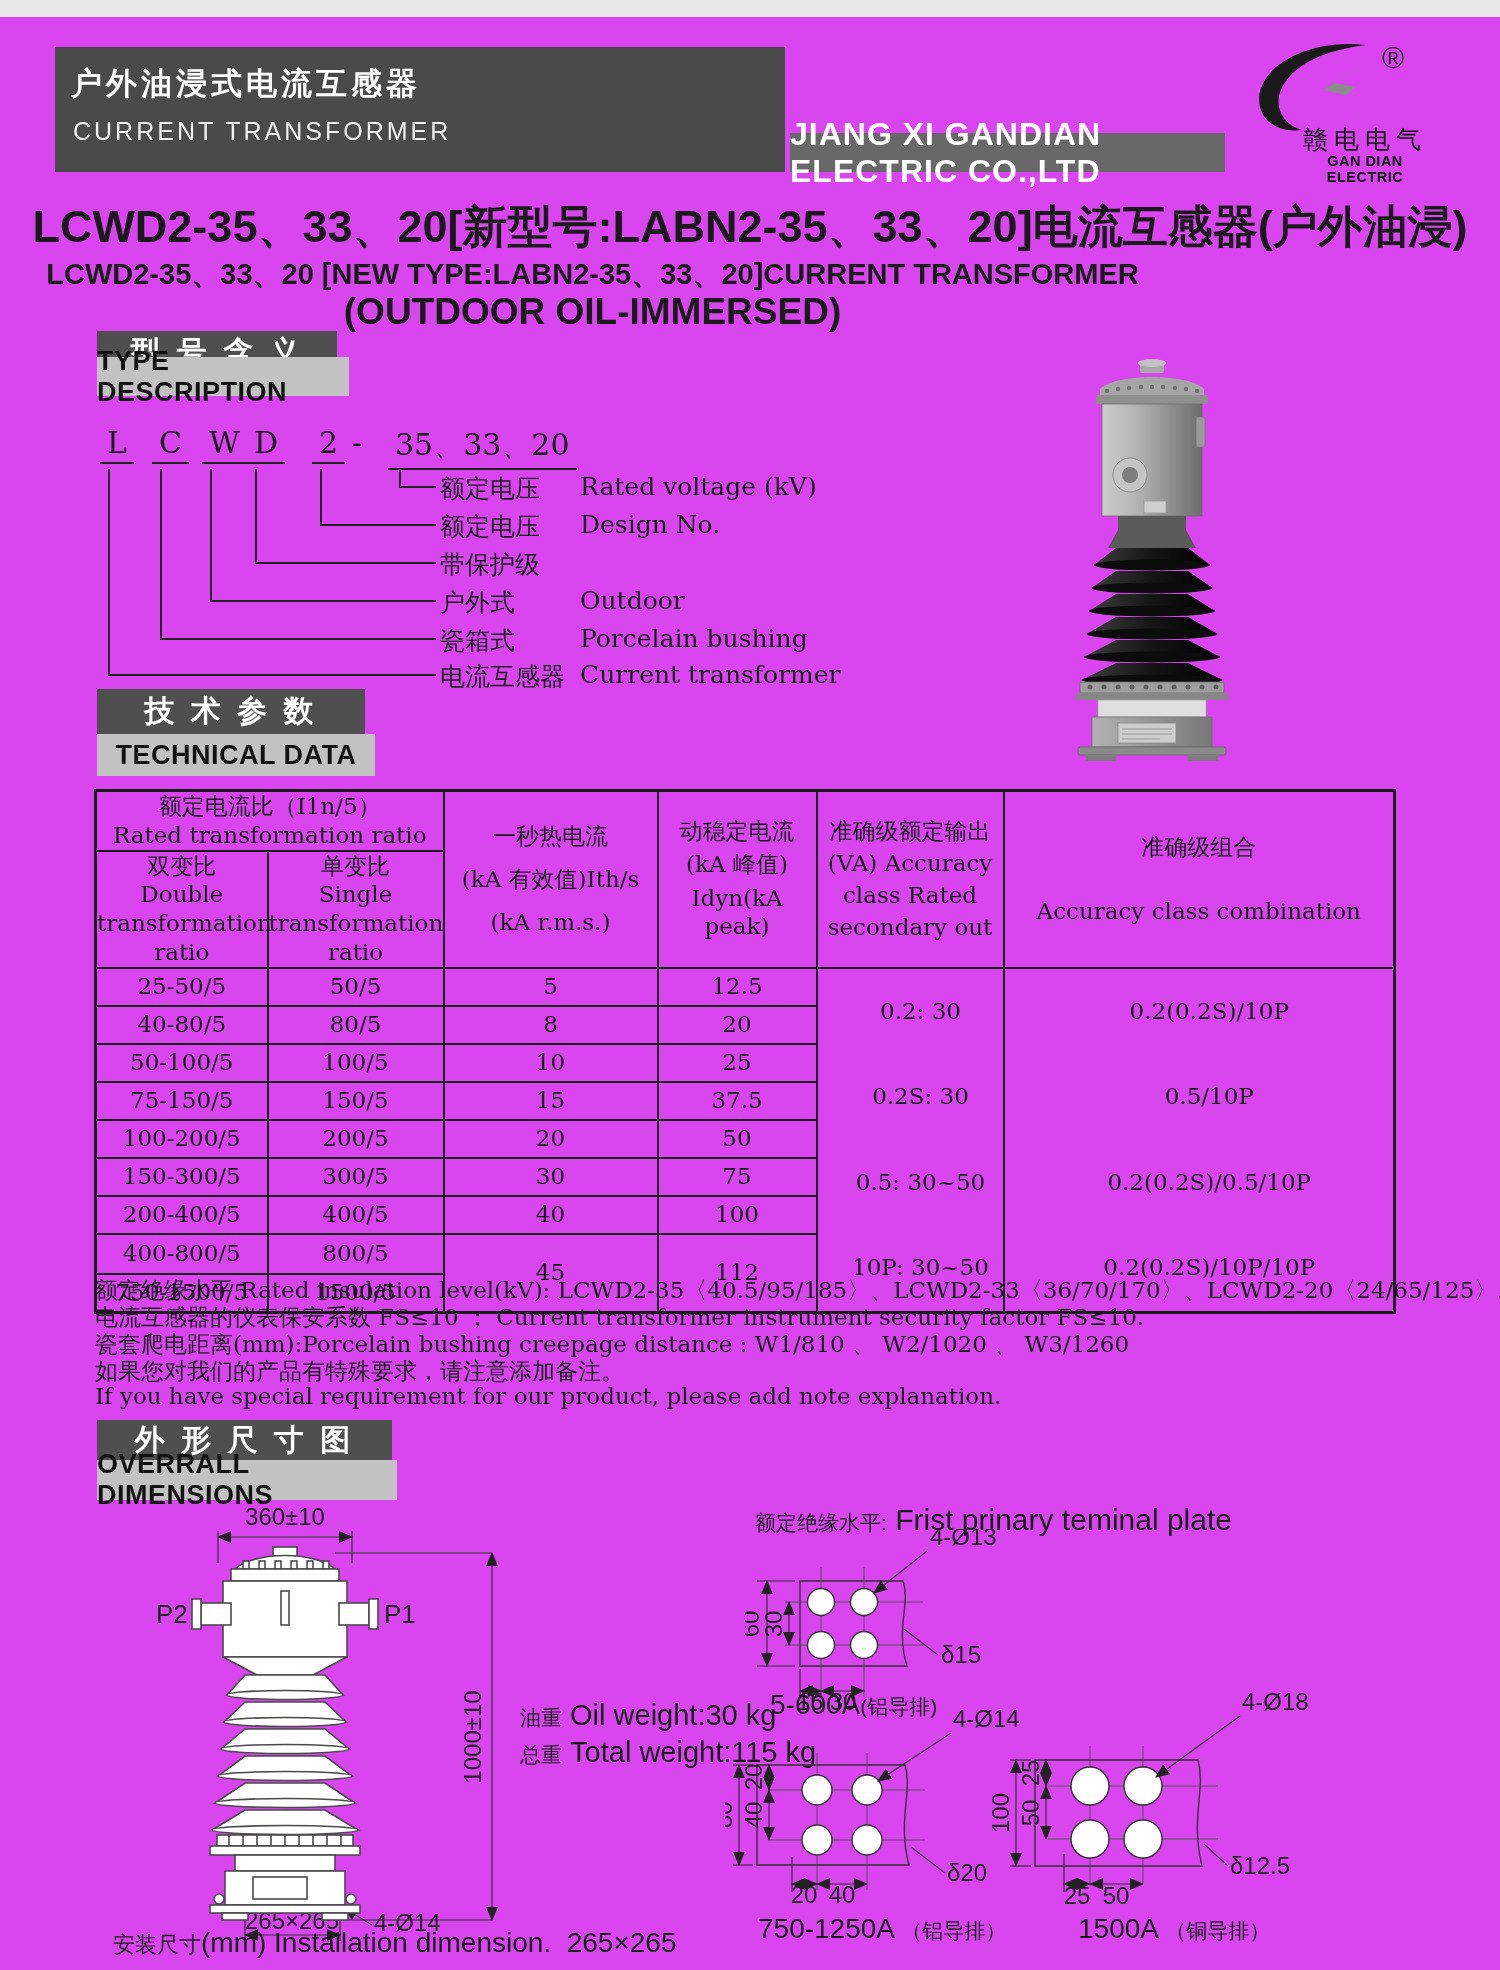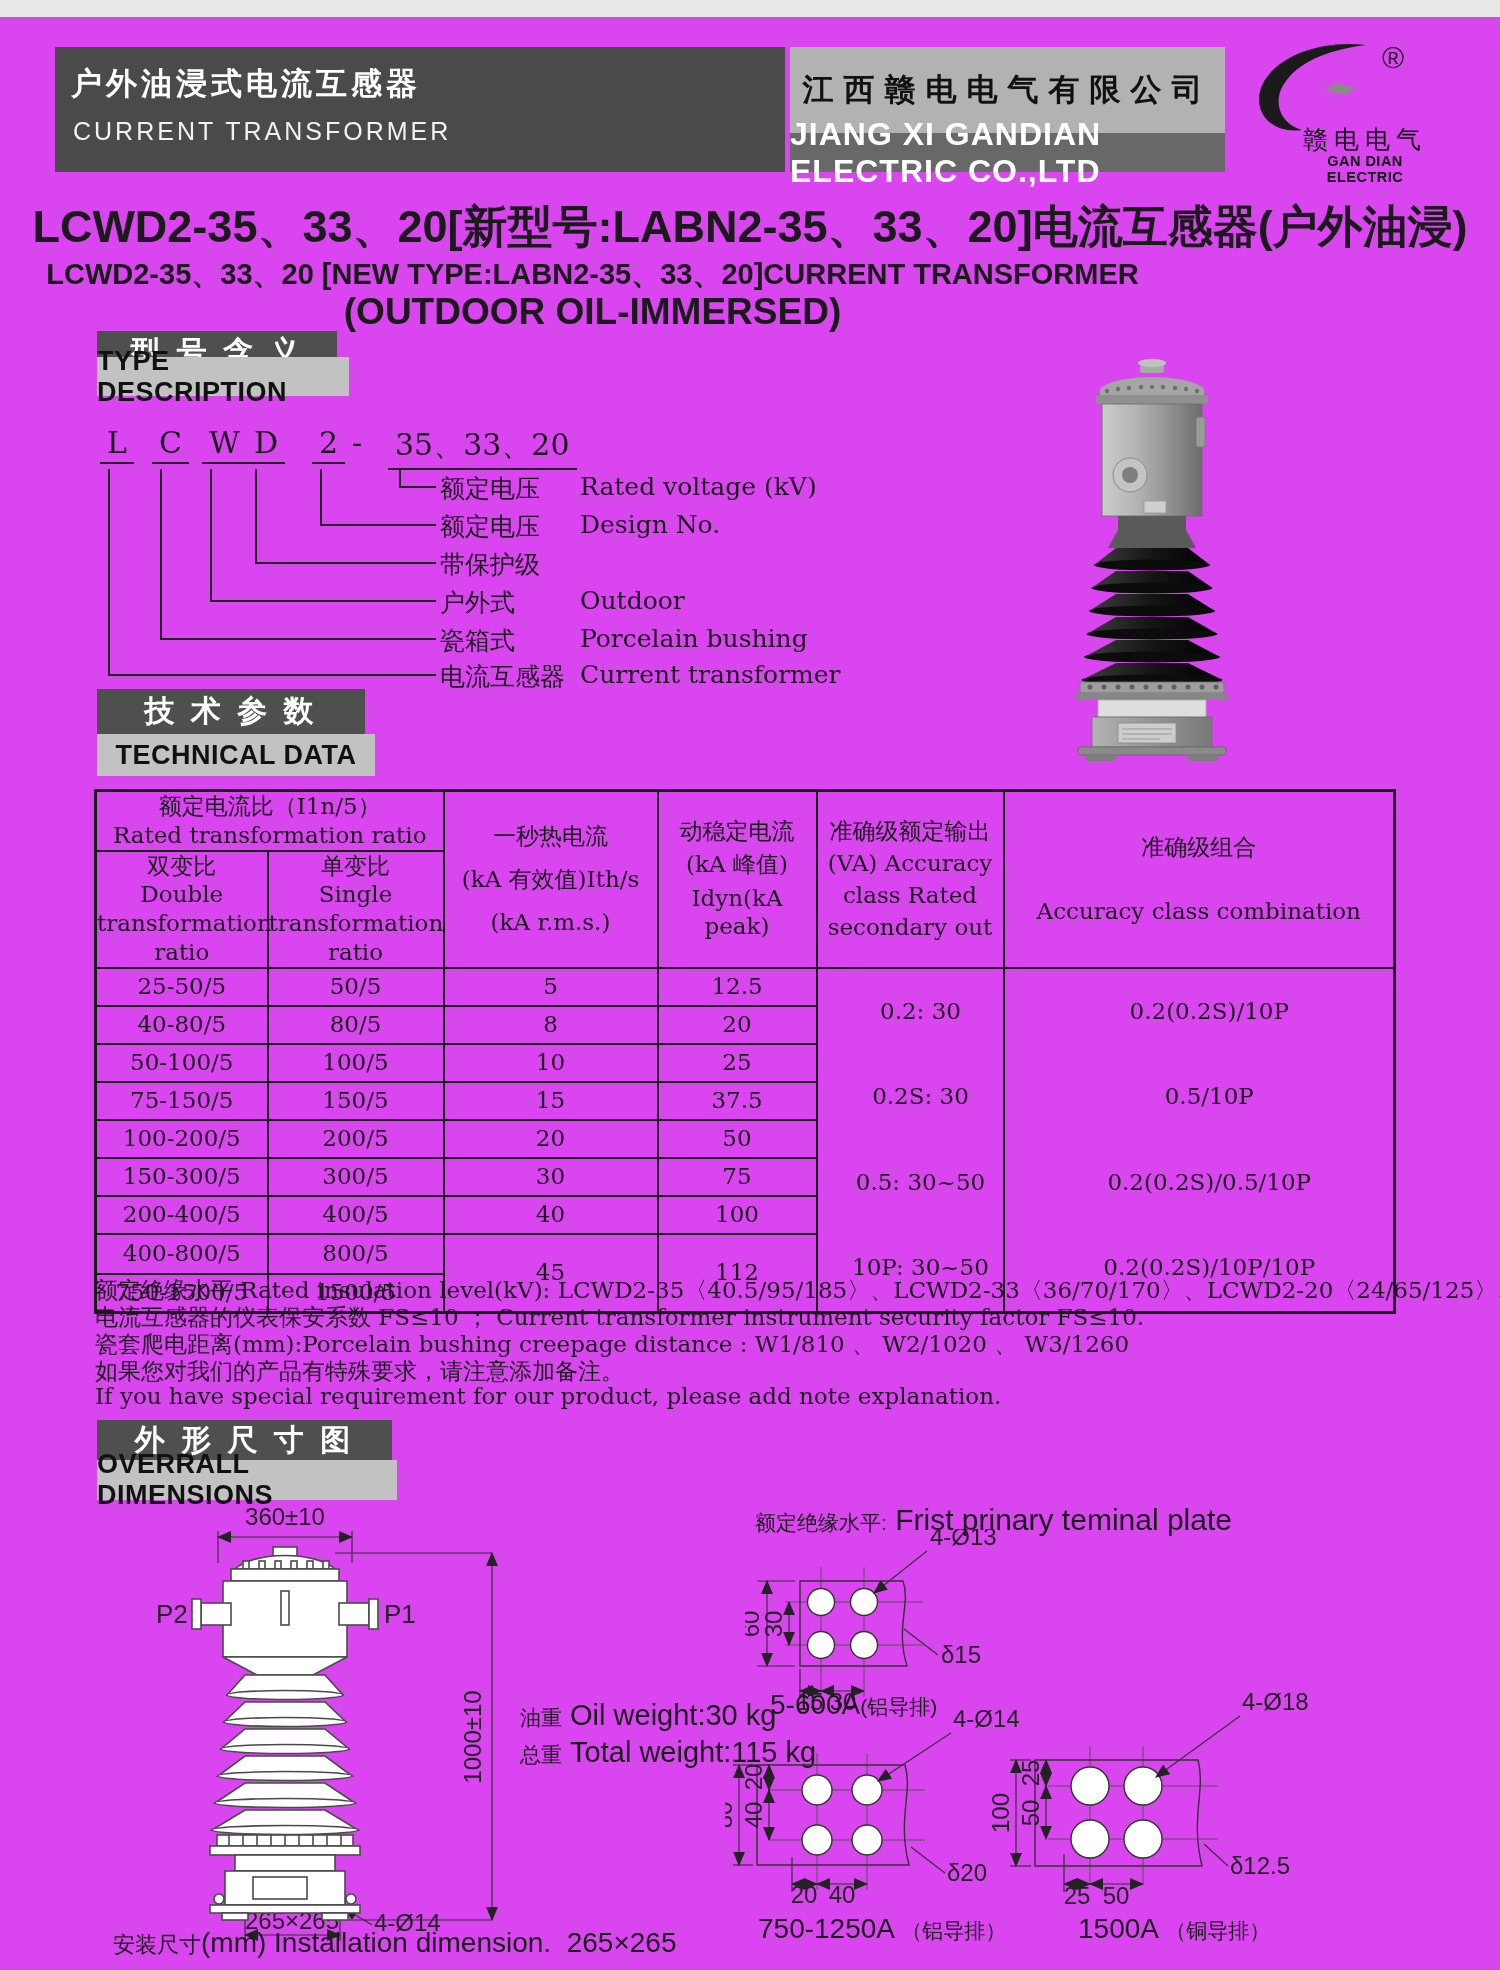--- a/index.html
+++ b/index.html
@@ -68,23 +68,20 @@
   .pl{font-size:26px;fill:#222;}
 </style>
 </head>
 <body>
 
 <div class="page">
 
   <div class="abs hdr-left">
     <div class="cn">户外油浸式电流互感器</div>
     <div class="en">CURRENT TRANSFORMER</div>
-  </div>
-  <div class="abs hdr-mid-light">
-    <div class="cn">江西赣电电气有限公司</div>
   </div>
   <div class="abs hdr-mid-dark">
     <div class="en">JIANG XI GANDIAN ELECTRIC CO.,LTD</div>
   </div>
 
   <svg class="abs" style="left:1248px;top:20px;" width="175" height="100" viewBox="0 0 175 100">
     <path d="M118,8 C66,2 20,24 12,54 C6,80 28,97 54,93 C30,86 24,62 38,44 C54,22 86,12 118,8 Z" fill="#1a1a1a"></path>
     <path d="M152,2 L86,46 L108,50 L46,99 L98,58 L76,53 Z" fill="#8a8a8a"></path>
   </svg>
   <div class="abs logo-reg">®</div>

